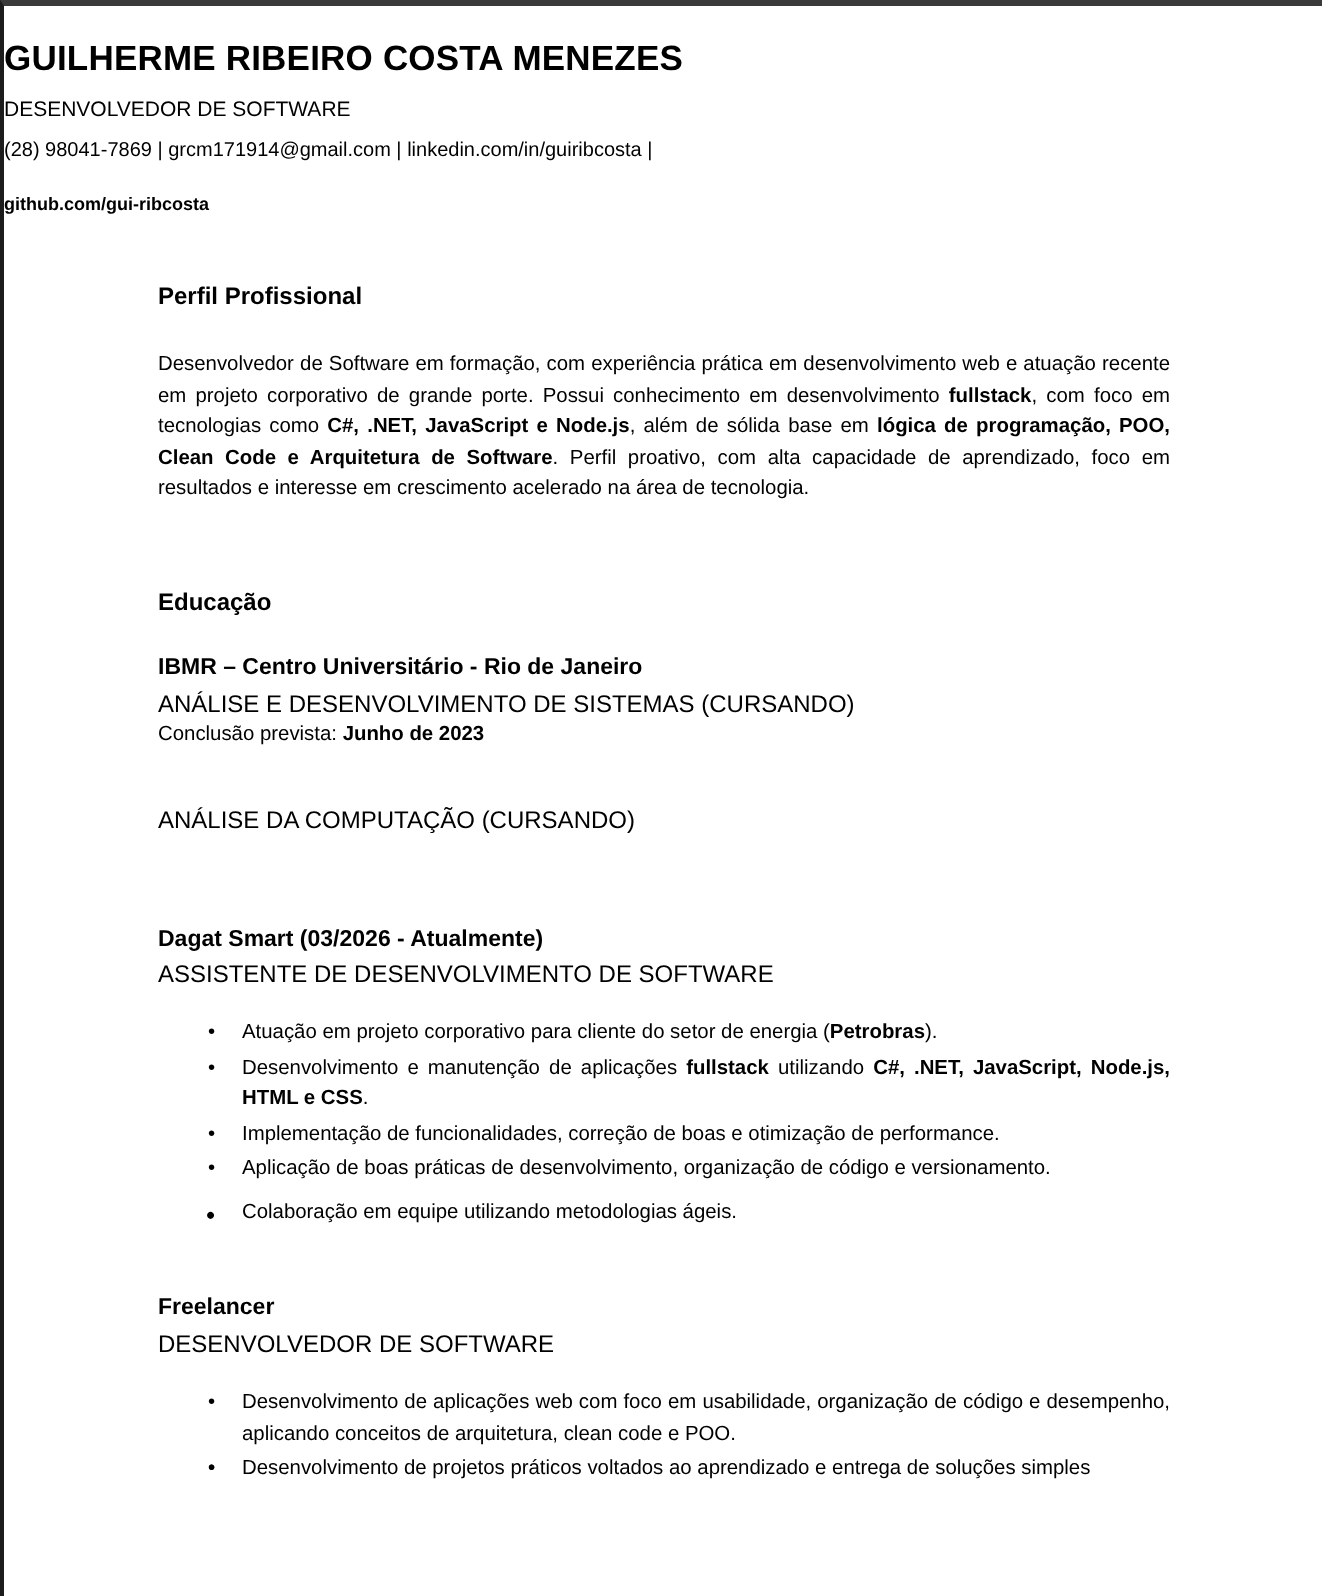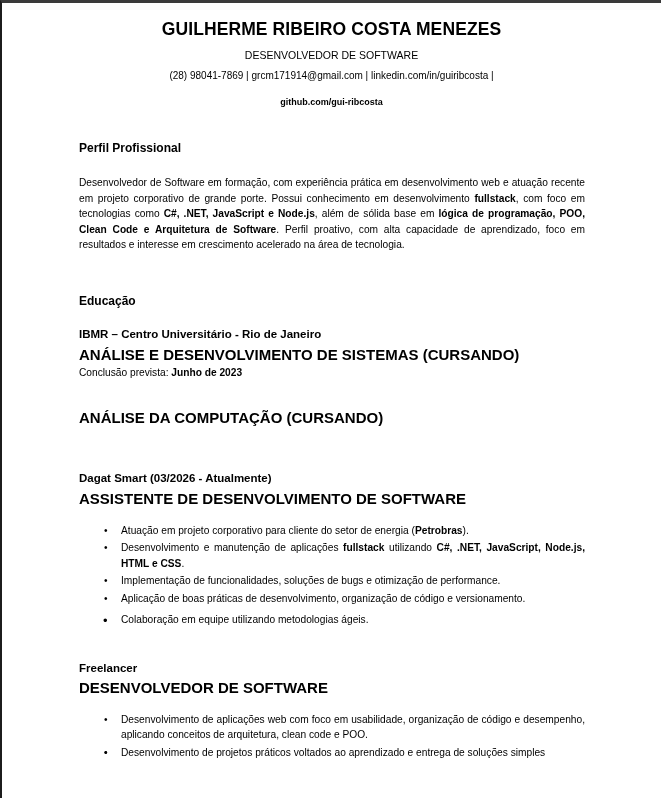--- a/index.html
+++ b/index.html
@@ -18,21 +18,21 @@
     border-left: 2px solid #1c1c1c;
     font-family: "Liberation Sans", sans-serif;
     color: #000000;
   }
   #sheet {
     padding: 0;
   }
 
   
   .doc-header {
-    text-align: center;
+    text-align: left;
     padding-top: 16px;
   }
   .doc-name {
     font-size: 17.5px;
     font-weight: bold;
     letter-spacing: 0.1px;
     line-height: 1.25;
     margin: 0;
   }
   .doc-role {
@@ -83,22 +83,22 @@
   
   .entry { margin-top: 18px; }
   .entry-gap { margin-top: 26px; }
   .entry-org {
     font-size: 11.5px;
     font-weight: bold;
     line-height: 1.35;
     margin: 0;
   }
   .entry-sub {
-    font-size: 15px;
-    font-weight: bold;
+    font-size: 12px;
+    font-weight: normal;
     line-height: 1.45;
     margin: 1px 0 0 0;
   }
   .entry-line {
     font-size: 10.2px;
     line-height: 1.45;
     margin: 0;
   }
   .entry-line b { font-weight: bold; }
 
@@ -166,21 +166,21 @@
       </div>
 
       <div class="section sec-exp">
 
         <div class="entry exp-block">
           <div class="entry-org">Dagat Smart (03/2026 - Atualmente)</div>
           <div class="entry-sub">ASSISTENTE DE DESENVOLVIMENTO DE SOFTWARE</div>
           <ul class="bullets">
               <li class="left-align"><span class="bullet-dot">•</span><span>Atuação em projeto corporativo para cliente do setor de energia (<b>Petrobras</b>).</span></li>
               <li><span class="bullet-dot">•</span><span>Desenvolvimento e manutenção de aplicações <b>fullstack</b> utilizando <b>C#, .NET, JavaScript, Node.js, HTML e CSS</b>.</span></li>
-              <li class="left-align"><span class="bullet-dot">•</span><span>Implementação de funcionalidades, soluções de bugs e otimização de performance.</span></li>
+              <li class="left-align"><span class="bullet-dot">•</span><span>Implementação de funcionalidades, correção de boas e otimização de performance.</span></li>
               <li class="left-align"><span class="bullet-dot">•</span><span>Aplicação de boas práticas de desenvolvimento, organização de código e versionamento.</span></li>
               <li class="left-align big-dot"><span class="bullet-dot">•</span><span>Colaboração em equipe utilizando metodologias ágeis.</span></li>
             </ul>
         </div>
 
         <div class="entry freelancer-block">
           <div class="entry-org">Freelancer</div>
           <div class="entry-sub">DESENVOLVEDOR DE SOFTWARE</div>
           <ul class="bullets">
               <li><span class="bullet-dot">•</span><span>Desenvolvimento de aplicações web com foco em usabilidade, organização de código e desempenho, aplicando conceitos de arquitetura, clean code e POO.</span></li>

